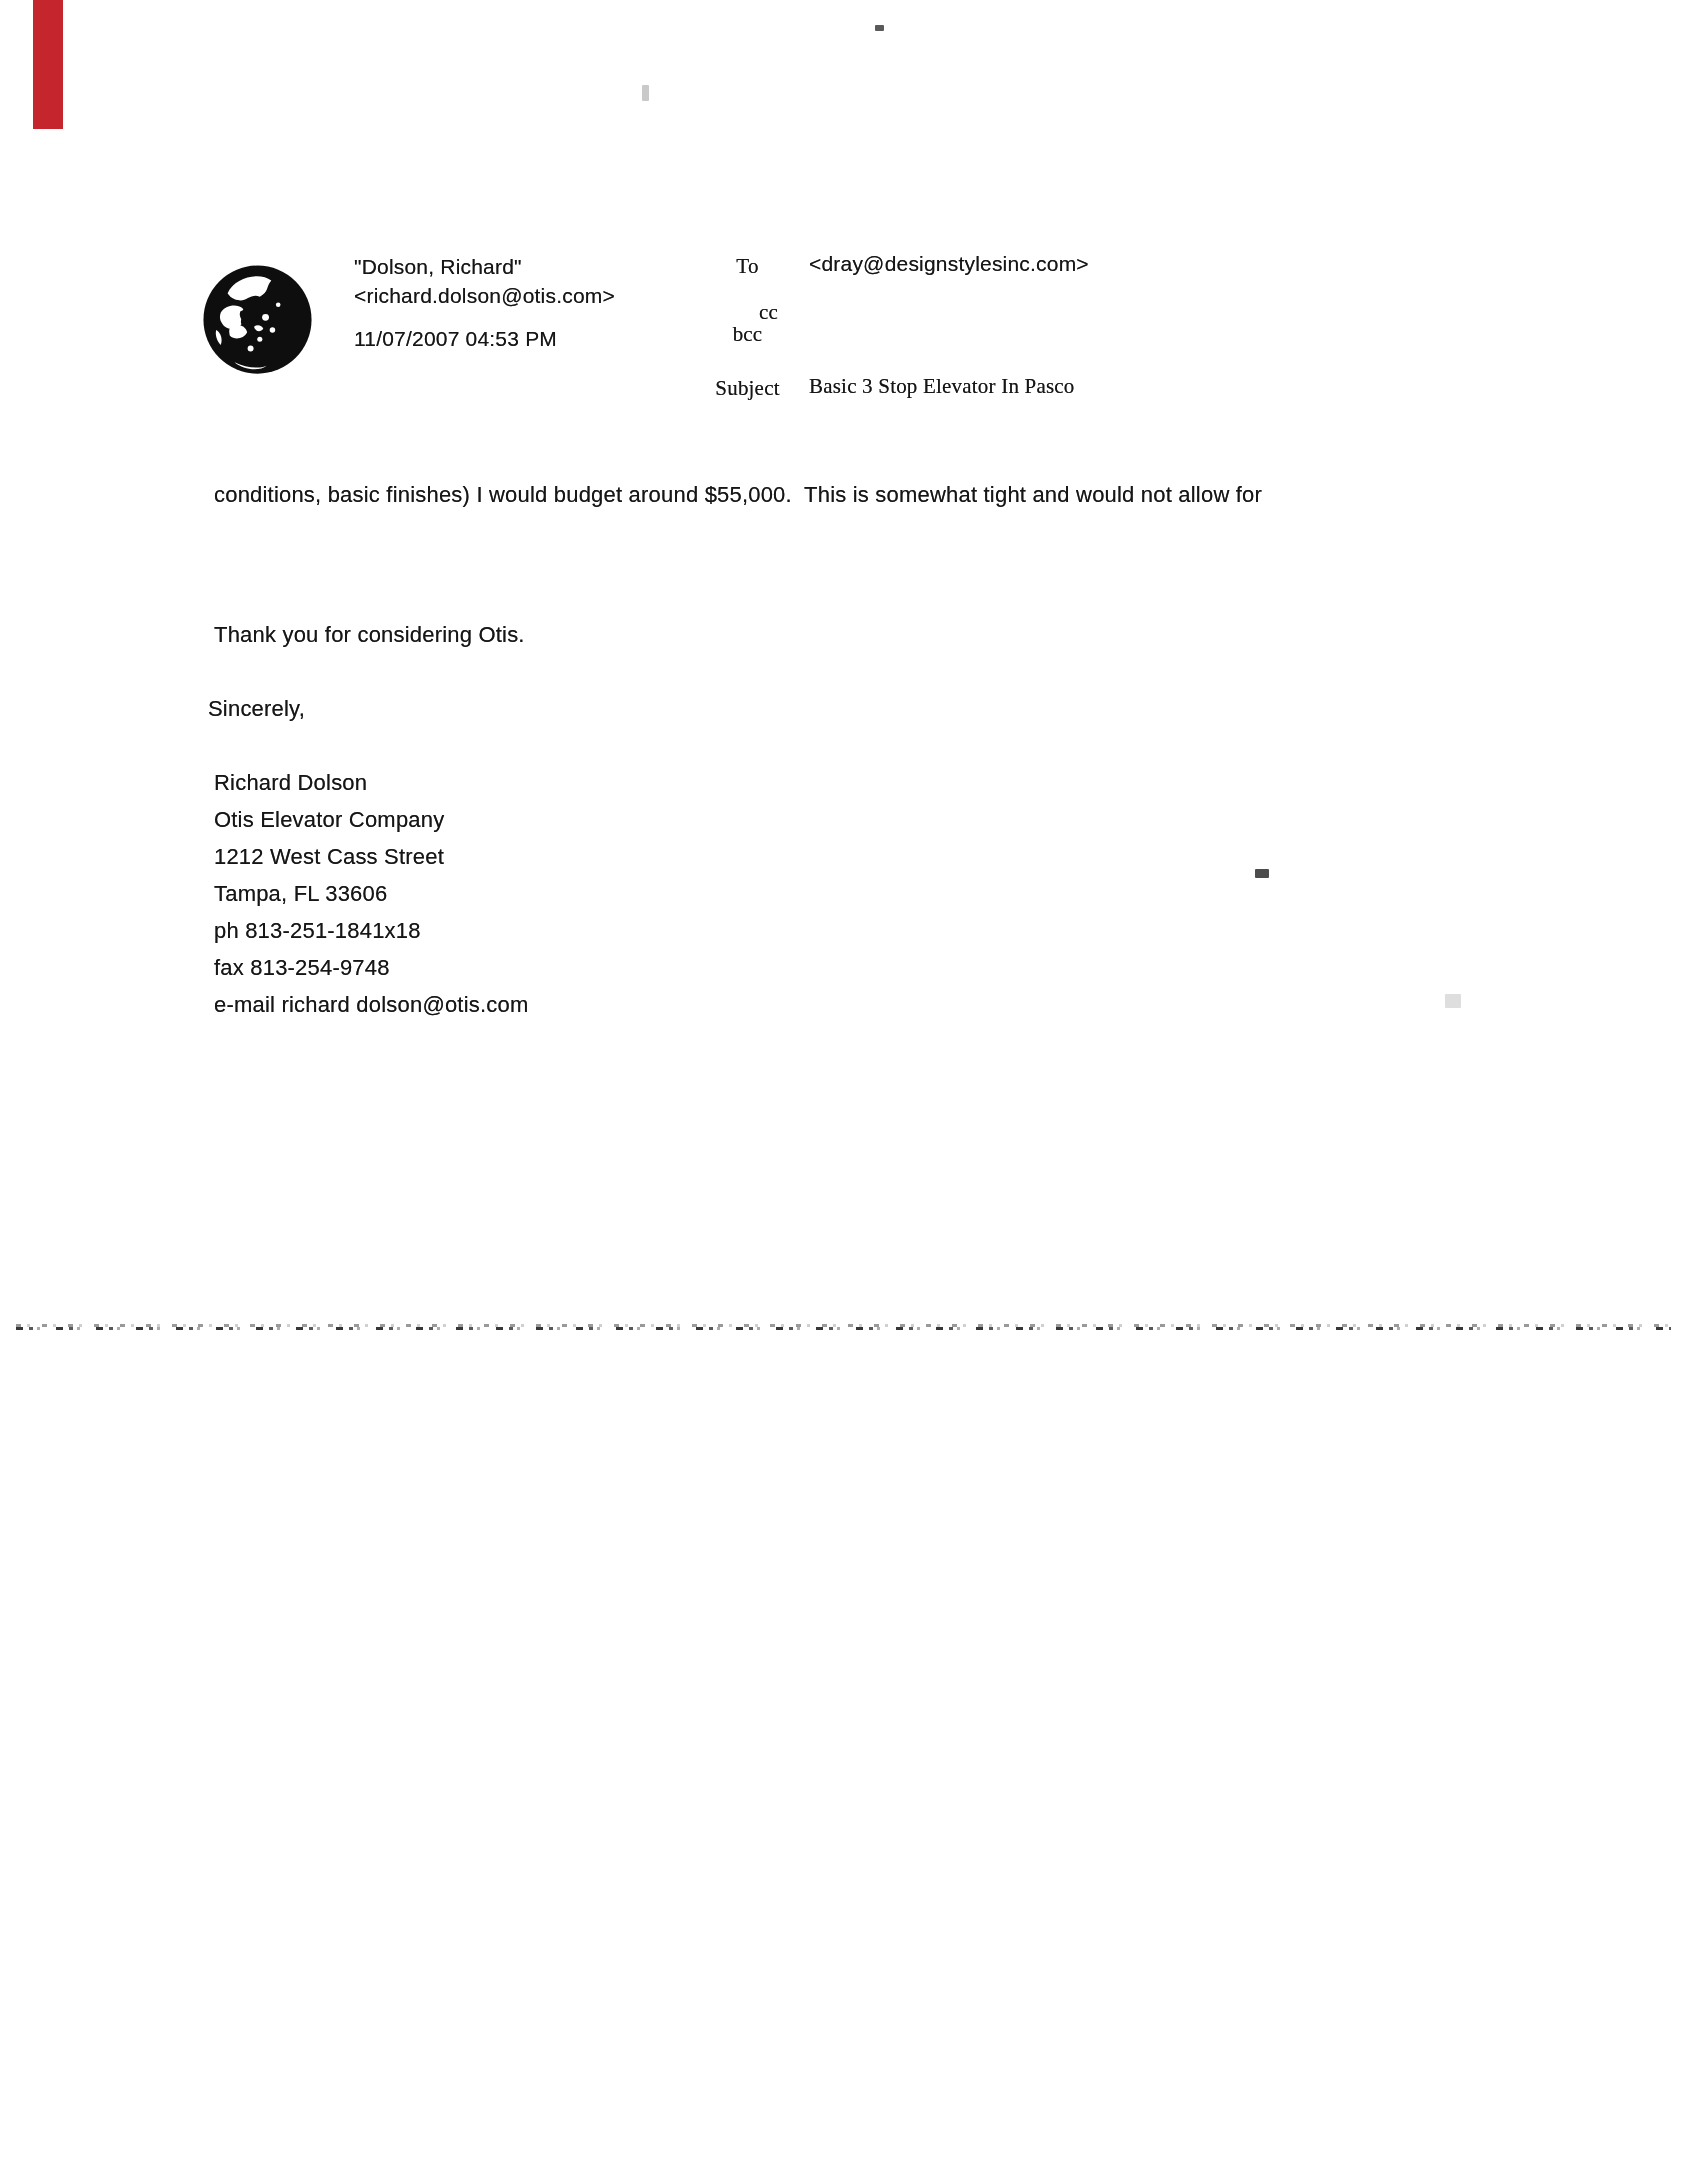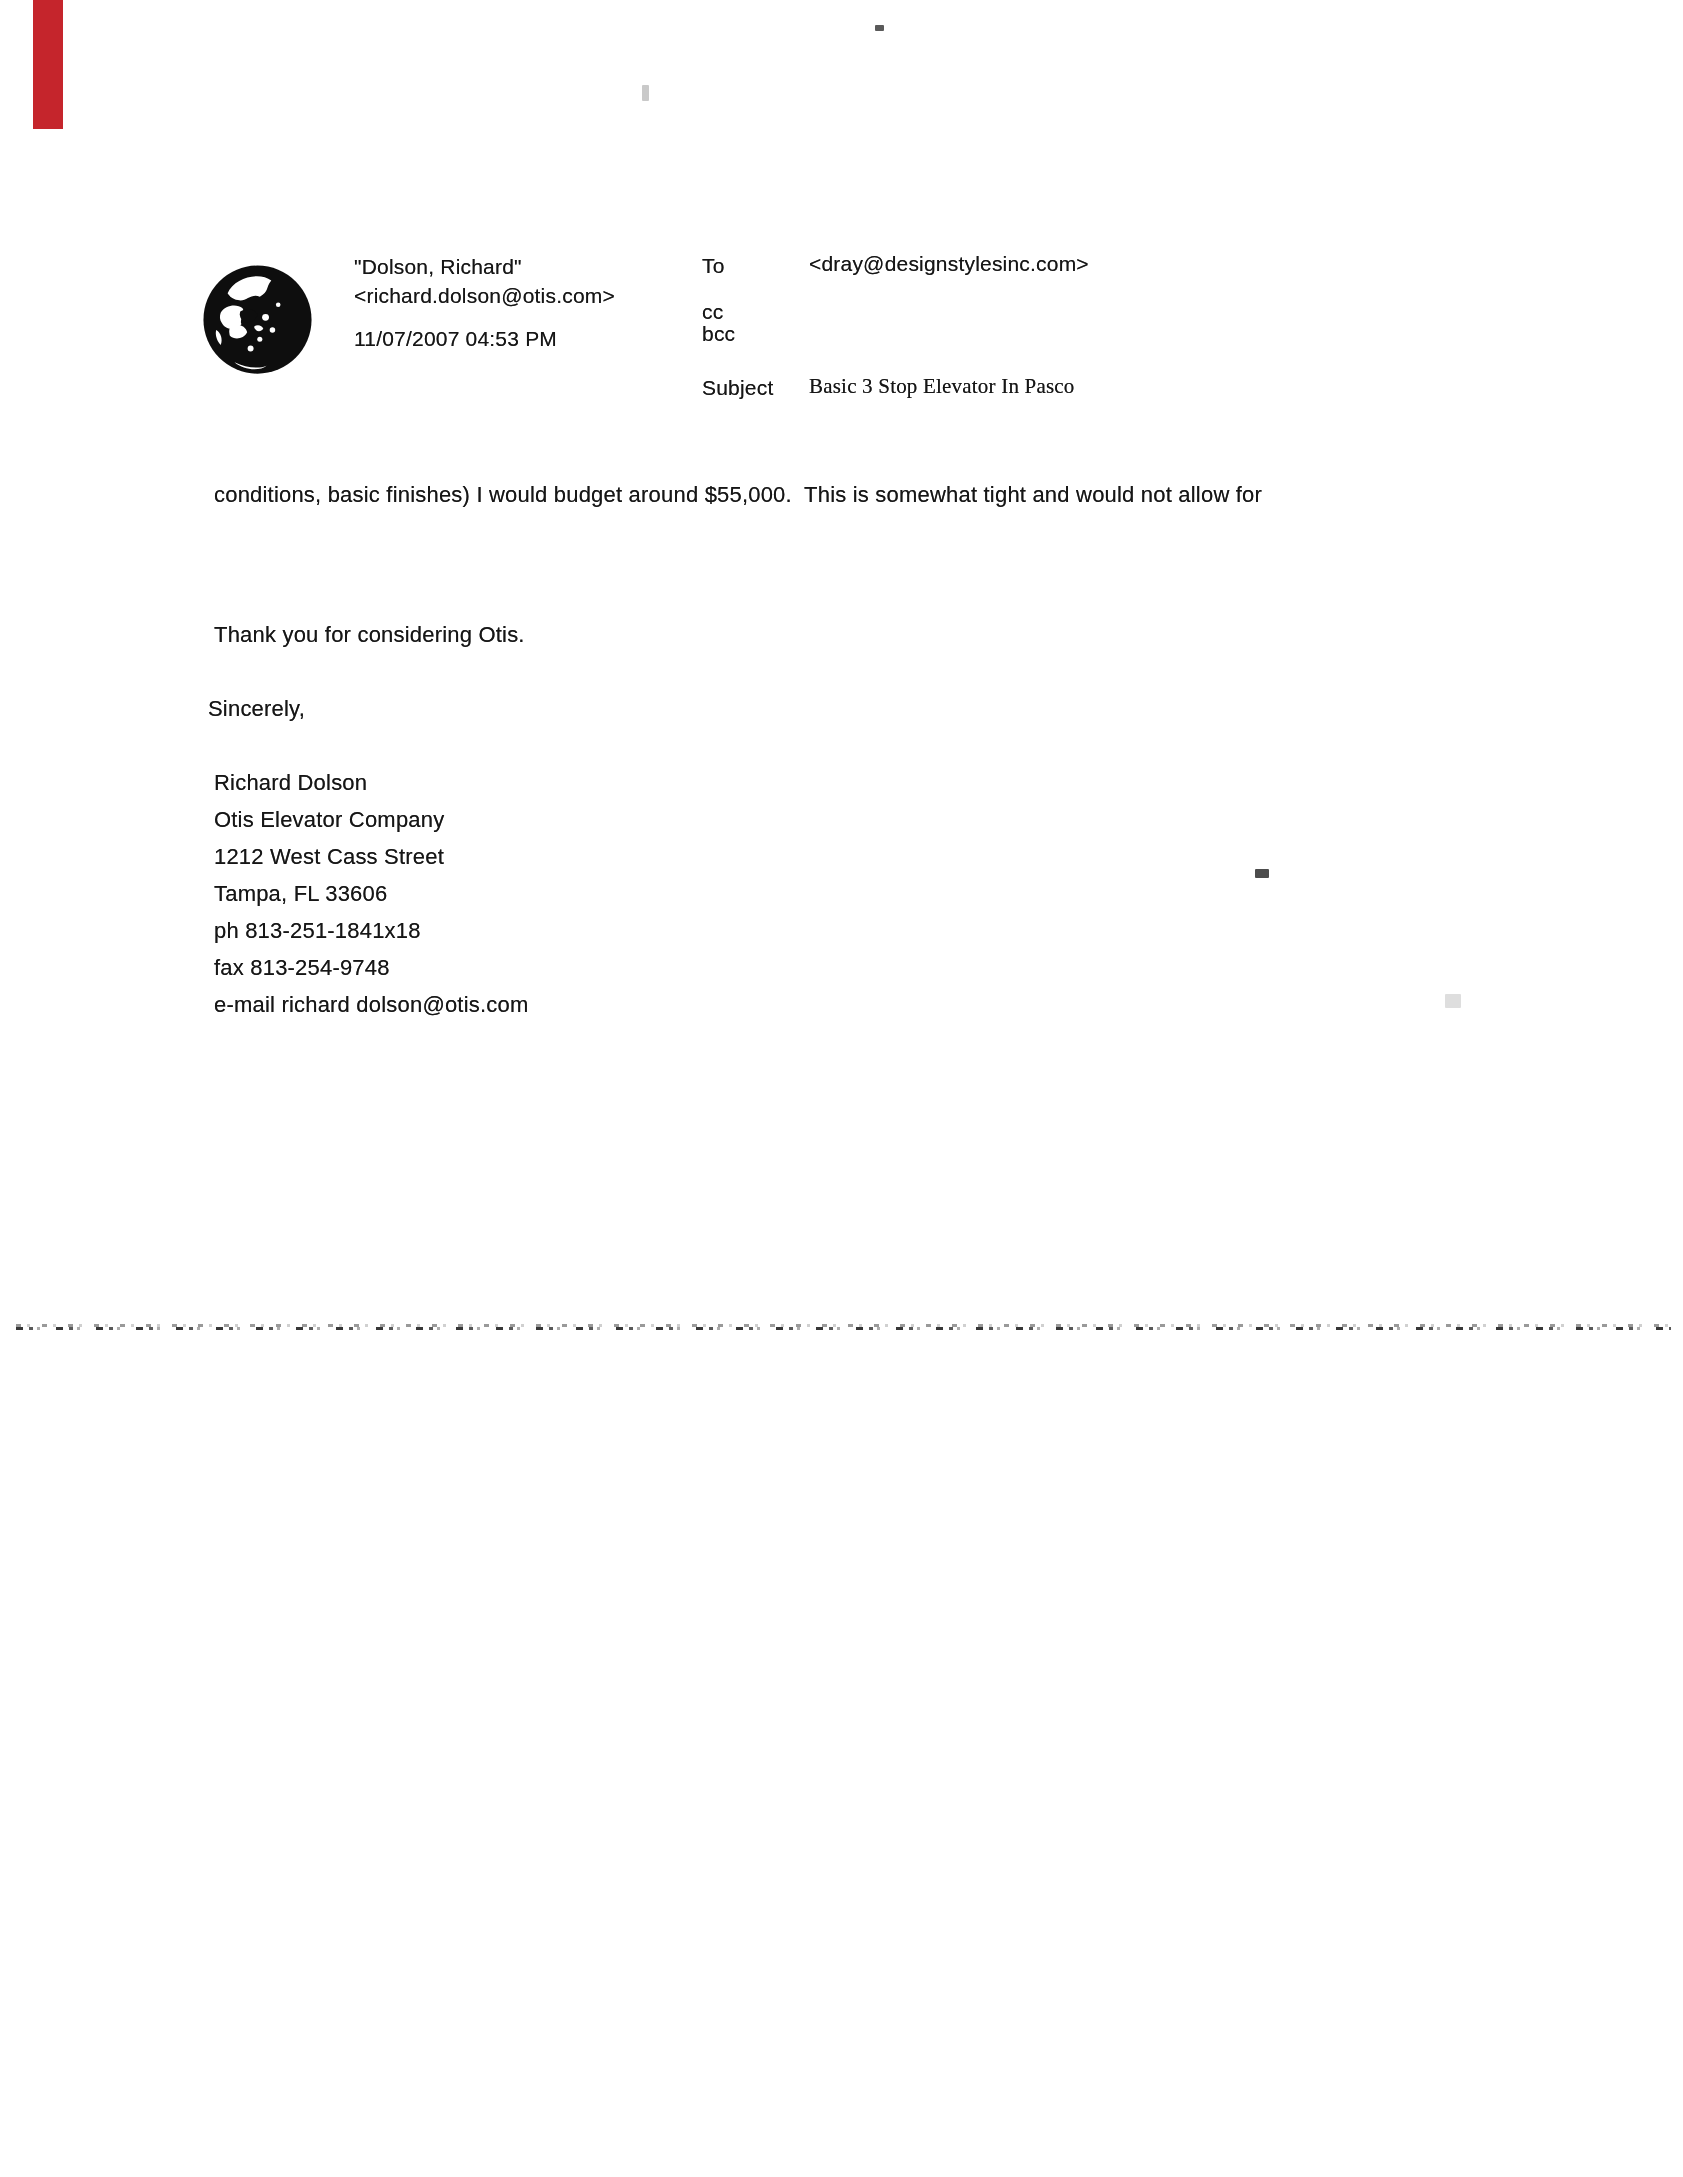--- a/index.html
+++ b/index.html
@@ -17,21 +17,21 @@
     color: #161616;
   }
   .abs { position: absolute; }
   .scan-text {
     color: #161616;
     text-shadow: 0 0 0.6px rgba(10,10,10,0.65);
     letter-spacing: 0.2px;
     white-space: pre;
   }
   .hdr { font-size: 21px; }
-  .hdr-label { font-size: 21px; text-align: left; width: 91px; }
+  .hdr-label { font-size: 21px; text-align: center; width: 91px; font-family: Liberation Serif, serif; }
   .body-txt { font-size: 22px; line-height: 28px; }
   .sig-txt { font-size: 22px; line-height: 37px; }
   .red-mark {
     left: 33px; top: 0; width: 30px; height: 129px;
     background: #c5252c;
   }
   .globe { left: 200px; top: 259px; width: 115px; height: 119px; }
   .dash-line {
     left: 16px; top: 1324px; width: 1655px; height: 7px;
   }
@@ -87,21 +87,21 @@
       <circle cx="68" cy="38" r="2" fill="#ffffff"></circle>
       <path d="M47 57 C50 55, 54 56, 55 59 C53 62, 48 62, 47 57 Z" fill="#ffffff"></path>
     </svg>
   </div>
 
   <div class="abs scan-text hdr" style="left:354px; top:255px;">"Dolson, Richard"</div>
   <div class="abs scan-text hdr" style="left:354px; top:284px;">&lt;richard.dolson@otis.com&gt;</div>
   <div class="abs scan-text hdr" style="left:354px; top:327px;text-align:center;">11/07/2007 04:53 PM</div>
 
   <div class="abs scan-text hdr-label" style="left:702px; top:254px;">To</div>
-  <div class="abs scan-text hdr-label" style="left:702px; top:300px;">cc</div>
+  <div class="abs scan-text hdr-label" style="left:723px; top:300px;">cc</div>
   <div class="abs scan-text hdr-label" style="left:702px; top:322px;">bcc</div>
   <div class="abs scan-text hdr-label" style="left:702px; top:376px;">Subject</div>
 
   <div class="abs scan-text hdr" style="left:809px; top:252px;">&lt;dray@designstylesinc.com&gt;</div>
   <div class="abs scan-text hdr" style="left:809px; top:300px;"></div>
   <div class="abs scan-text hdr" style="left:809px; top:336px;"></div>
   <div class="abs scan-text hdr" style="left:809px; top:374px;font-family:Liberation Serif, serif;">Basic 3 Stop Elevator In Pasco</div>
 
   <div class="abs" style="left:214px; top:481px;">
     <div class="scan-text body-txt">conditions, basic finishes) I would budget around $55,000.  This is somewhat tight and would not allow for</div>

